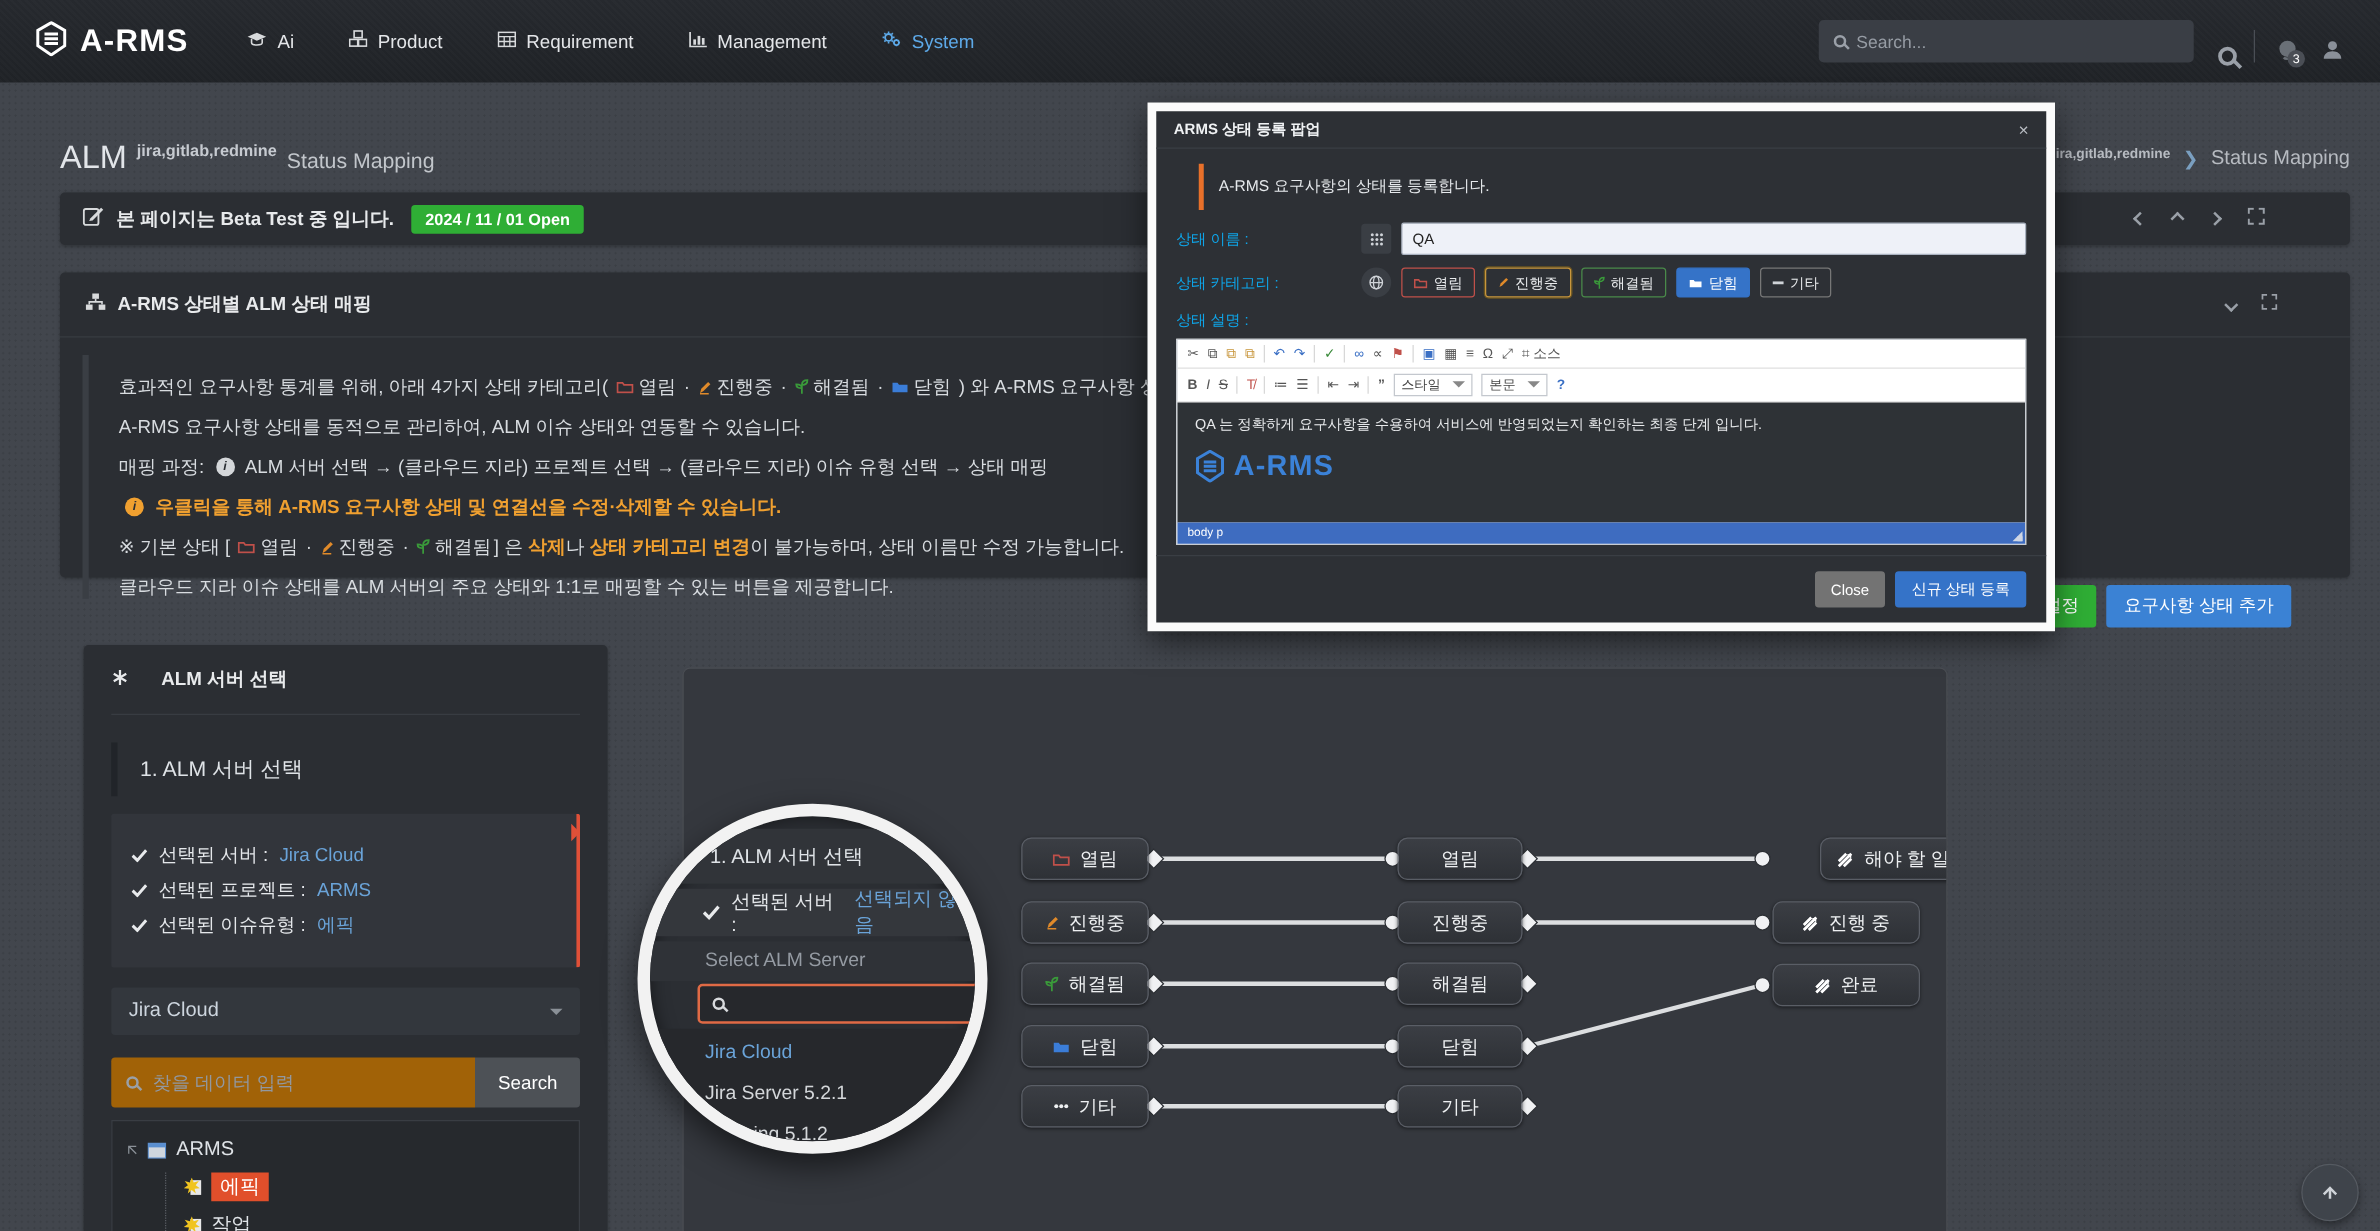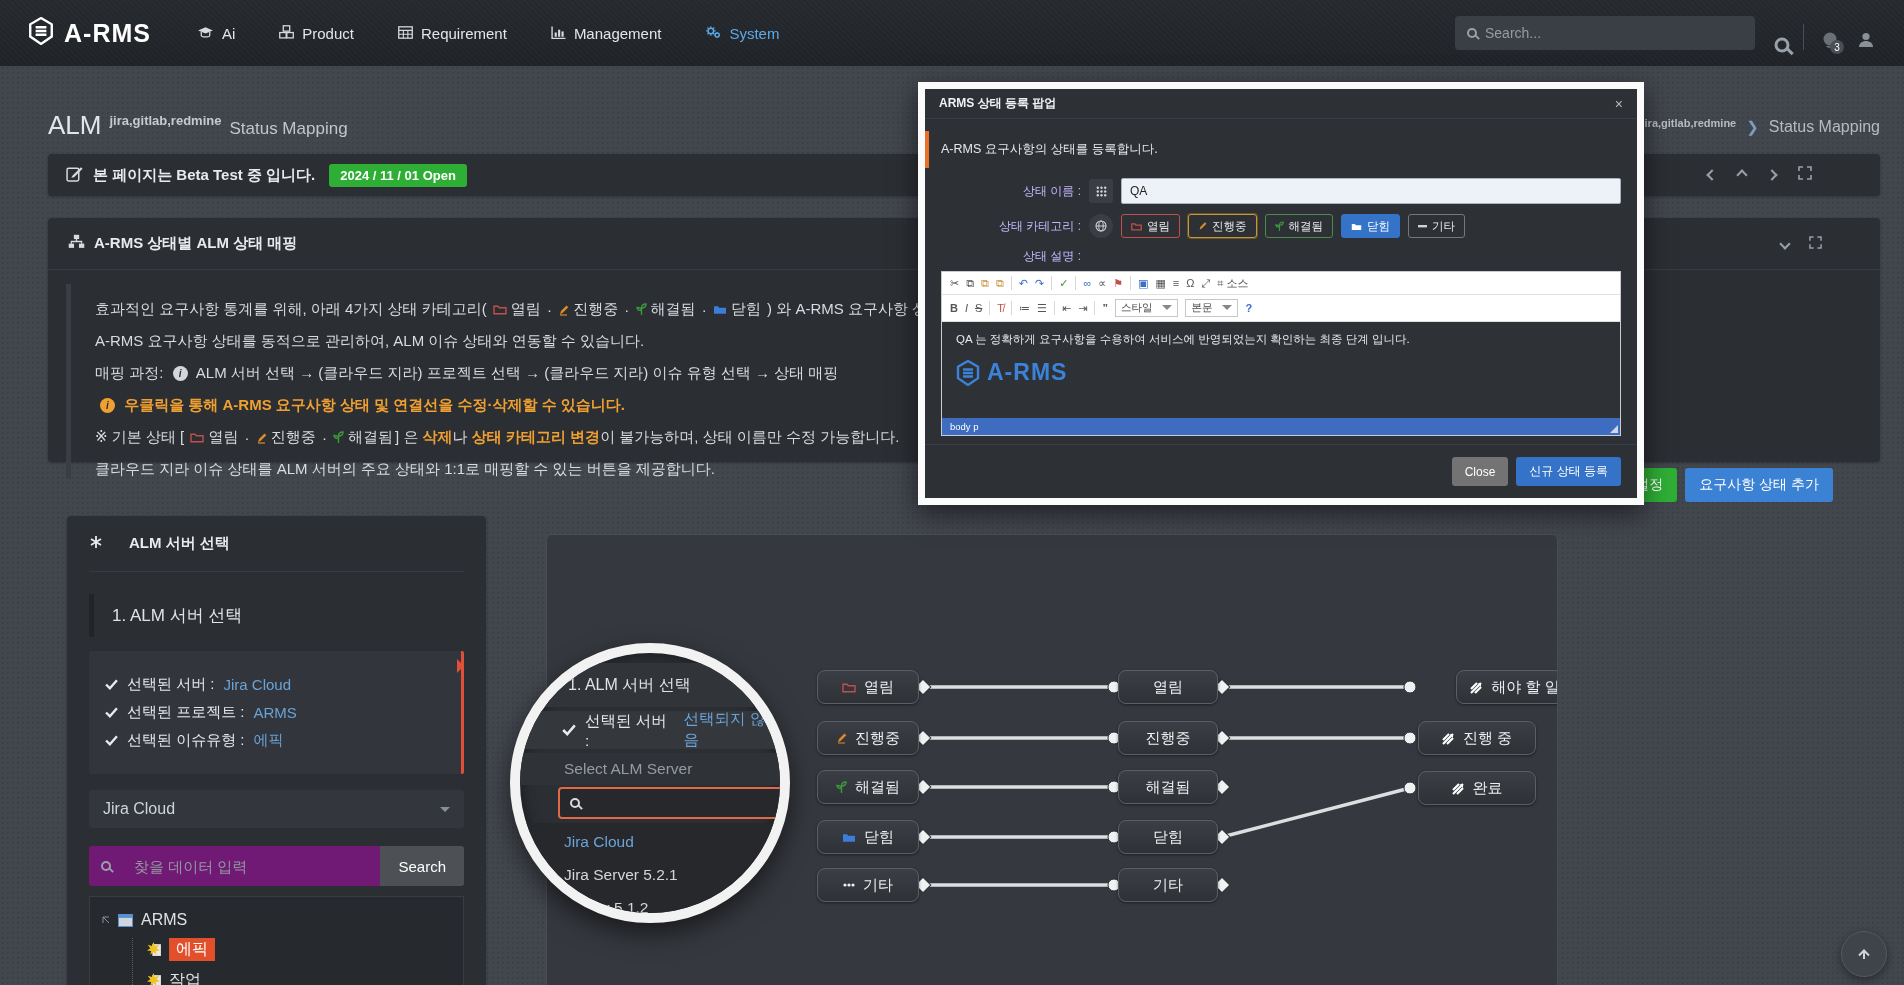--- a/index.html
+++ b/index.html
@@ -66,21 +66,21 @@
   .left-panel{position:absolute;left:67px;top:450px;width:419px;bottom:-10px;background:#2b2e33;border-radius:4px;padding:0 22px;box-shadow:0 1px 3px rgba(0,0,0,.25);}
   .lp-head{display:flex;align-items:center;gap:26px;height:56px;border-bottom:1px solid #383c42;font-size:15px;font-weight:bold;color:#e8eaec;}
   .lp-step{border-left:5px solid #212429;padding:10px 0 10px 18px;margin-top:22px;font-size:17px;color:#dfe3e7;}
   .sel-box{position:relative;background:#32353b;border-radius:2px;margin-top:14px;padding:15px 16px;border-right:3px solid #e05038;}
   .sel-box::after{content:'';position:absolute;right:-10px;top:8px;border:7px solid transparent;border-left-color:#e05038;}
   .sel-line{display:flex;align-items:center;gap:9px;font-size:15px;color:#e4e7ea;margin:9px 0;}
   .bluev{color:#6aa3d8;}
   .lp-select{margin-top:16px;background:#33373d;border-radius:3px;height:38px;display:flex;align-items:center;padding:0 14px;font-size:16px;color:#cdd5de;cursor:pointer;}
   .caret{margin-left:auto;width:0;height:0;border:5px solid transparent;border-top-color:#8a9097;position:relative;top:3px;}
   .lp-search{display:flex;margin-top:18px;gap:0;}
-  .lp-search .inp{flex:1;background:#701a75;height:40px;border-radius:3px 0 0 3px;display:flex;align-items:center;gap:23px;padding:0 12px;}
+  .lp-search .inp{flex:1;background:#a16207;height:40px;border-radius:3px 0 0 3px;display:flex;align-items:center;gap:11px;padding:0 12px;}
   .lp-search input{background:transparent;border:none;outline:none;color:#cfd3d8;font-size:15px;width:100%;font-family:inherit;}
   .lp-search input::placeholder{color:#9298a0;}
   .btn-search{background:#4d5156;color:#fff;font-size:15px;border:none;border-radius:0 3px 3px 0;padding:0 18px;cursor:pointer;font-family:inherit;}
   .tree{margin-top:10px;background:#26292d;border:1px solid #393d43;height:300px;padding:14px 12px;}
   .tree-root{display:flex;align-items:center;gap:8px;font-size:16px;color:#dfe3e7;cursor:pointer;}
   .tree-kids{margin-left:30px;border-left:1px dotted #5a5e64;padding-left:14px;margin-top:6px;}
   .tree-item{display:flex;align-items:center;gap:7px;margin:9px 0;font-size:16px;color:#dfe3e7;cursor:pointer;}
   .tree-item .lbl.hl{background:#e14f2b;color:#fff;padding:1px 7px;}
   .mag{position:relative;width:10px;height:10px;border:2px solid #9aa0a8;border-radius:50%;display:inline-block;flex:none;}
   .mag::after{content:'';position:absolute;width:6px;height:2px;background:#9aa0a8;transform:rotate(45deg);right:-5px;bottom:-2px;}
@@ -101,23 +101,23 @@
   .lp2-dd{top:100px;height:32px;background:#2f3237;display:flex;align-items:center;padding-left:44px;font-size:15.5px;color:#959ba3;}
   .lp2-inp{top:134px;height:32px;margin:0 0 0 38px;width:260px;background:#26282c;border:2px solid #e06a45;border-radius:4px;display:flex;align-items:center;gap:8px;padding:0 10px;}
   .lp2-opts{top:170px;bottom:0;background:#26282c;padding:10px 0 0 44px;}
   .lp2-opt{font-size:15.5px;color:#d4d7da;margin-bottom:15px;cursor:pointer;}
   .lp2-opt.blue{color:#6aa3d8;}
   
   .modal{position:absolute;left:918px;top:16px;width:726px;z-index:50;border:7px solid #fbfbfb;background:#2d3035;box-shadow:0 8px 24px rgba(0,0,0,.55);}
   .m-head{display:flex;align-items:center;height:30px;padding:0 14px;border-bottom:1px solid #3a3e44;}
   .m-title{font-size:12px;font-weight:bold;color:#f0f2f4;}
   .m-x{margin-left:auto;color:#b8bcc2;font-size:14px;cursor:pointer;}
-  .m-callout{margin:12px 0 4px;border-left:4px solid #e8702a;padding:10px 12px;font-size:12.5px;color:#e6e9ec;}
+  .m-callout{margin:12px 34px 4px;border-left:4px solid #e8702a;padding:10px 12px;font-size:12.5px;color:#e6e9ec;}
   .m-row{display:flex;align-items:center;margin:10px 16px 0;gap:8px;}
-  .m-label{width:140px;text-align:right;font-size:12px;color:#c4b5fd;flex:none;}
+  .m-label{width:140px;font-size:12px;color:#0ea5e9;flex:none;}
   .m-sqicon{width:24px;height:24px;background:#3a3e44;border-radius:3px;display:flex;align-items:center;justify-content:center;flex:none;cursor:pointer;}
   .m-input{flex:1;height:26px;background:#eef1f8;border:1px solid #aab2c0;border-radius:2px;color:#222;font-size:12px;padding:0 8px;font-family:inherit;}
   .catbtn{height:24px;border-radius:3px;font-size:11.5px;color:#e8eaec;background:transparent;display:inline-flex;align-items:center;gap:5px;padding:0 9px;cursor:pointer;border:1px solid #777;font-family:inherit;}
   .catbtn.open{border-color:#c0504a;}
   .catbtn.prog{border-color:#c8963c;box-shadow:0 0 0 1px #6a5420;}
   .catbtn.res{border-color:#4a8a4a;}
   .catbtn.closed{background:#3573c8;border-color:#3573c8;color:#fff;}
   .editor{margin:6px 16px 0;border:1px solid #c8ccd2;background:#fff;}
   .tb{display:flex;align-items:center;gap:7px;padding:4px 8px;border-bottom:1px solid #e0e0e0;flex-wrap:nowrap;}
   .tbi{font-size:11px;color:#555;cursor:pointer;line-height:12px;}
@@ -486,21 +486,21 @@
       <span>선택된 서버 :</span>
         <span class="bluev">선택되지 않음</span>
     </div>
     <div class="sect lp2-dd">Select ALM Server</div>
     <div class="sect lp2-inp">
         <span class="mag white"></span>
       </div>
     <div class="sect lp2-opts">
       <div class="lp2-opt blue">Jira Cloud</div>
       <div class="lp2-opt">Jira Server 5.2.1</div>
-      <div class="lp2-opt">Server 5.1.2</div>
+      <div class="lp2-opt">Mapping 5.1.2</div>
 
     </div>
   </div>
 
   <div class="modal">
     <div class="m-head">
       <span class="m-title">ARMS 상태 등록 팝업</span>
       <span class="m-x">×</span>
     </div>
     <div class="m-callout">A-RMS 요구사항의 상태를 등록합니다.</div>

